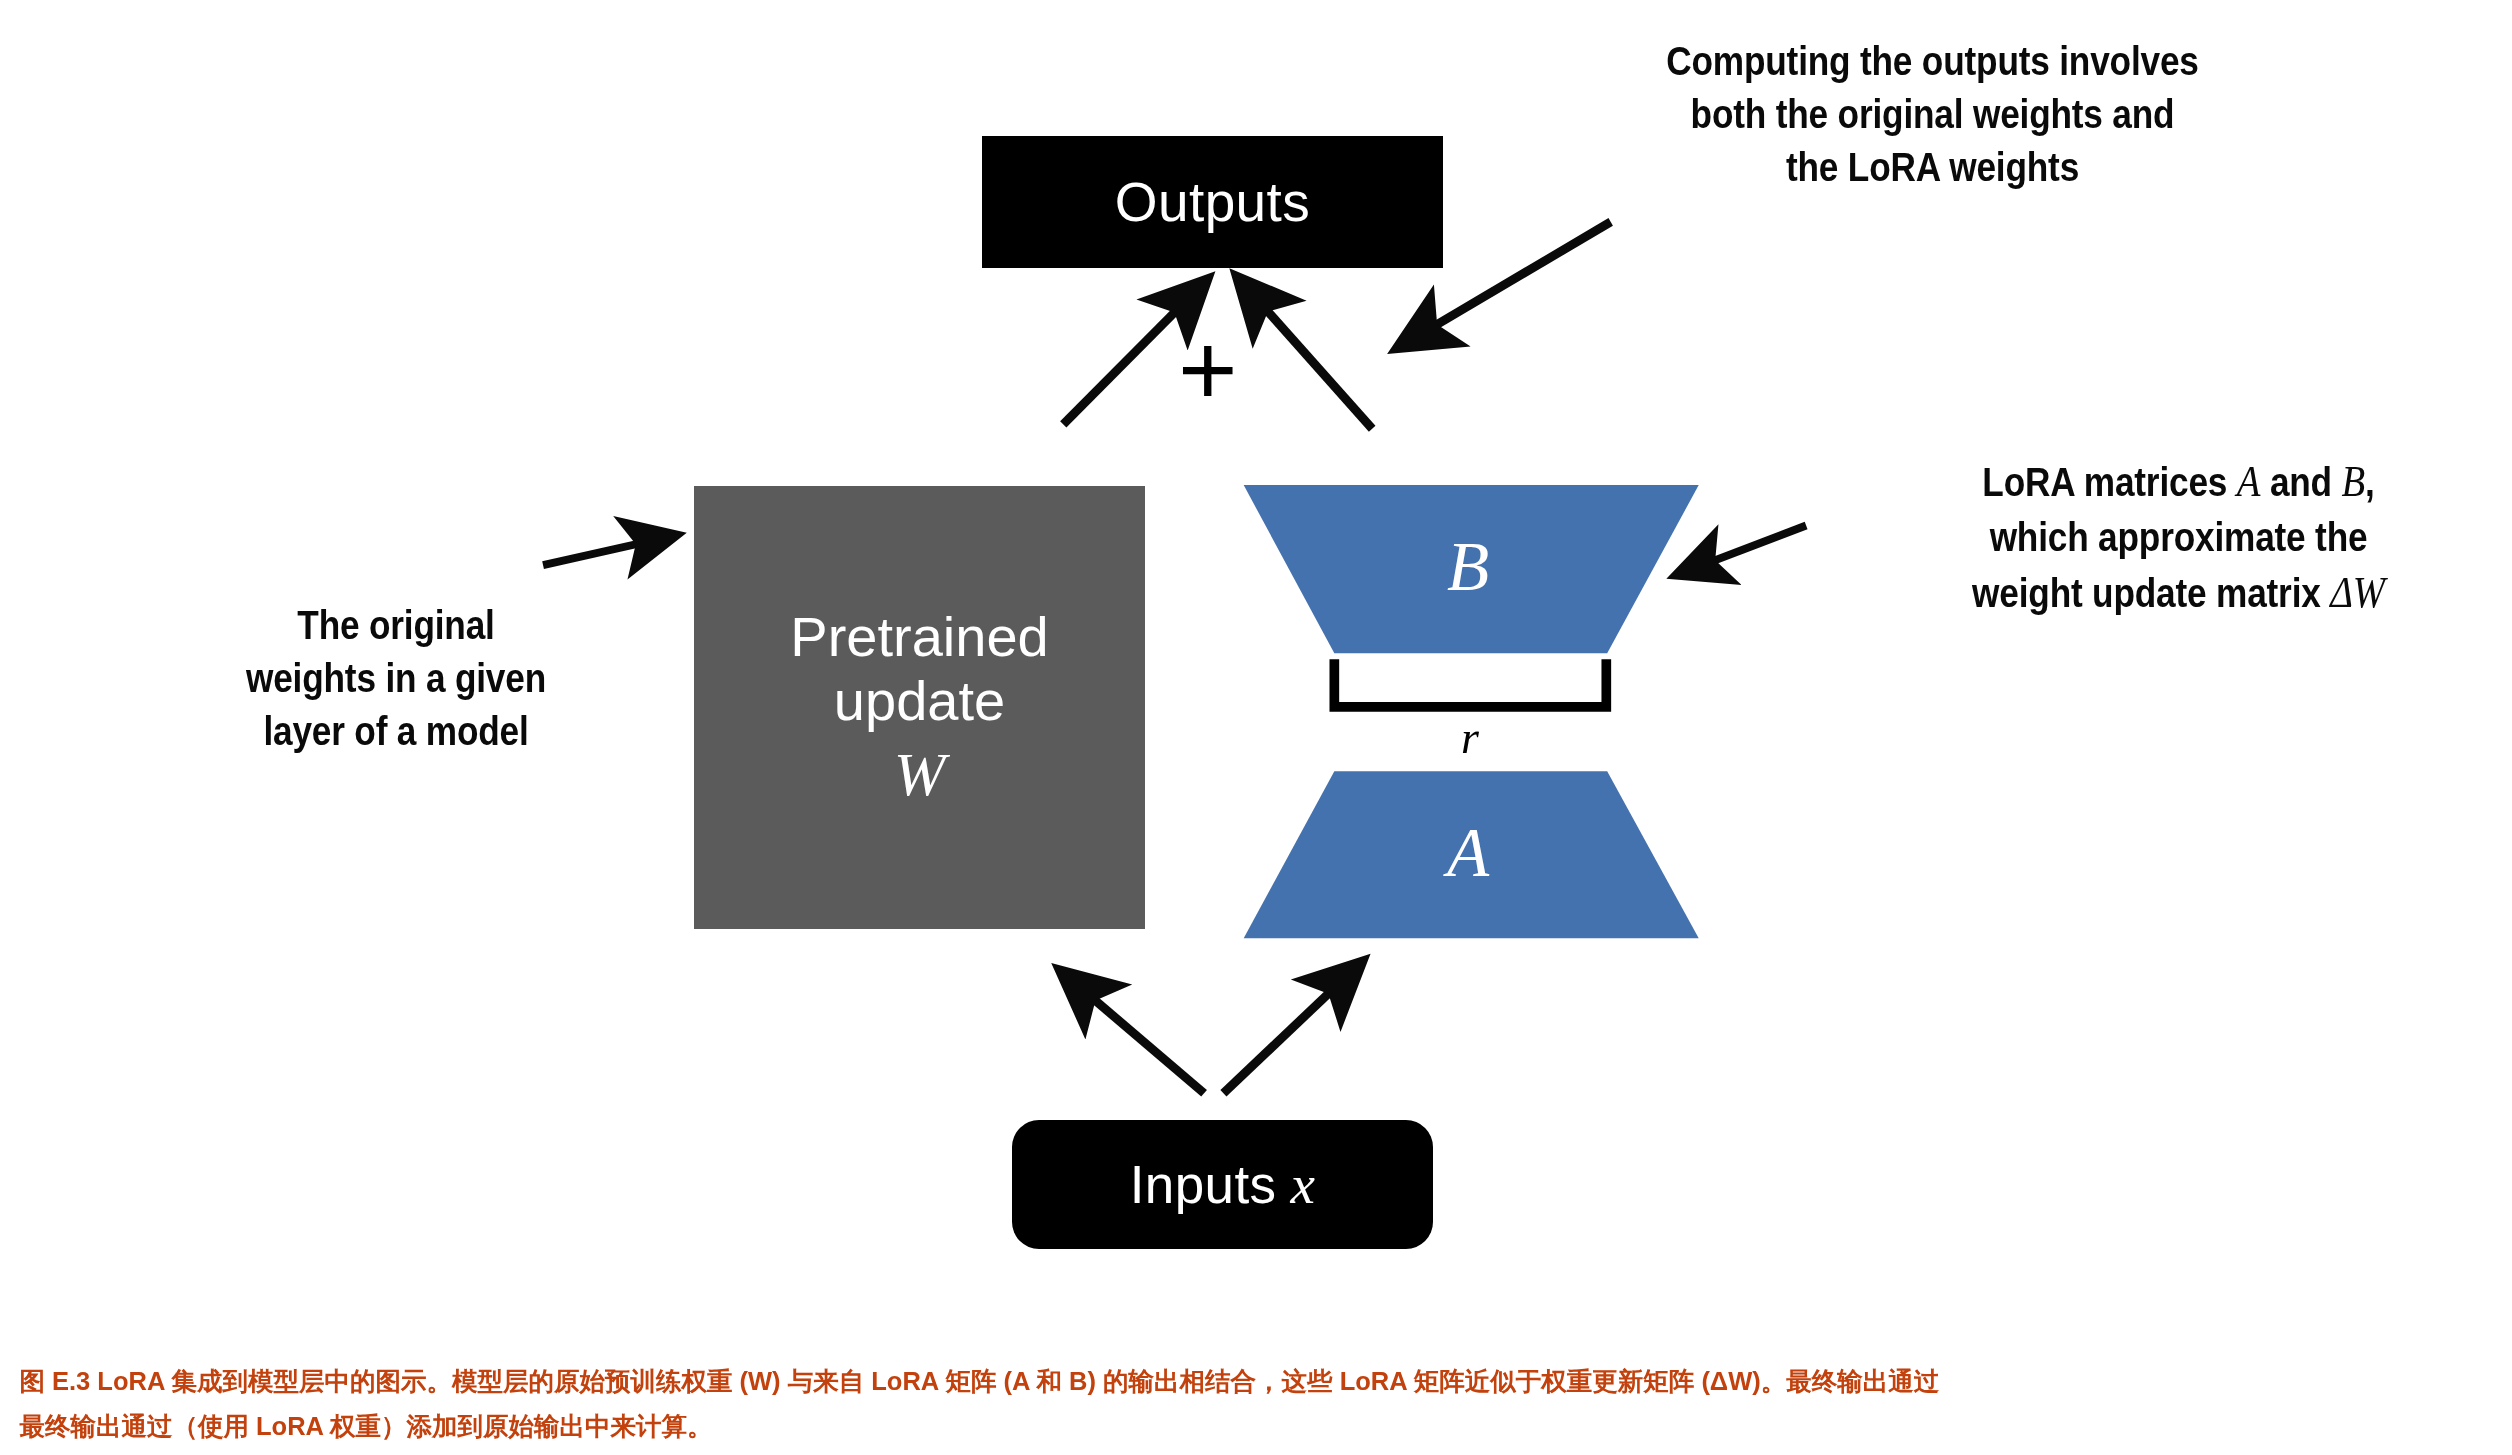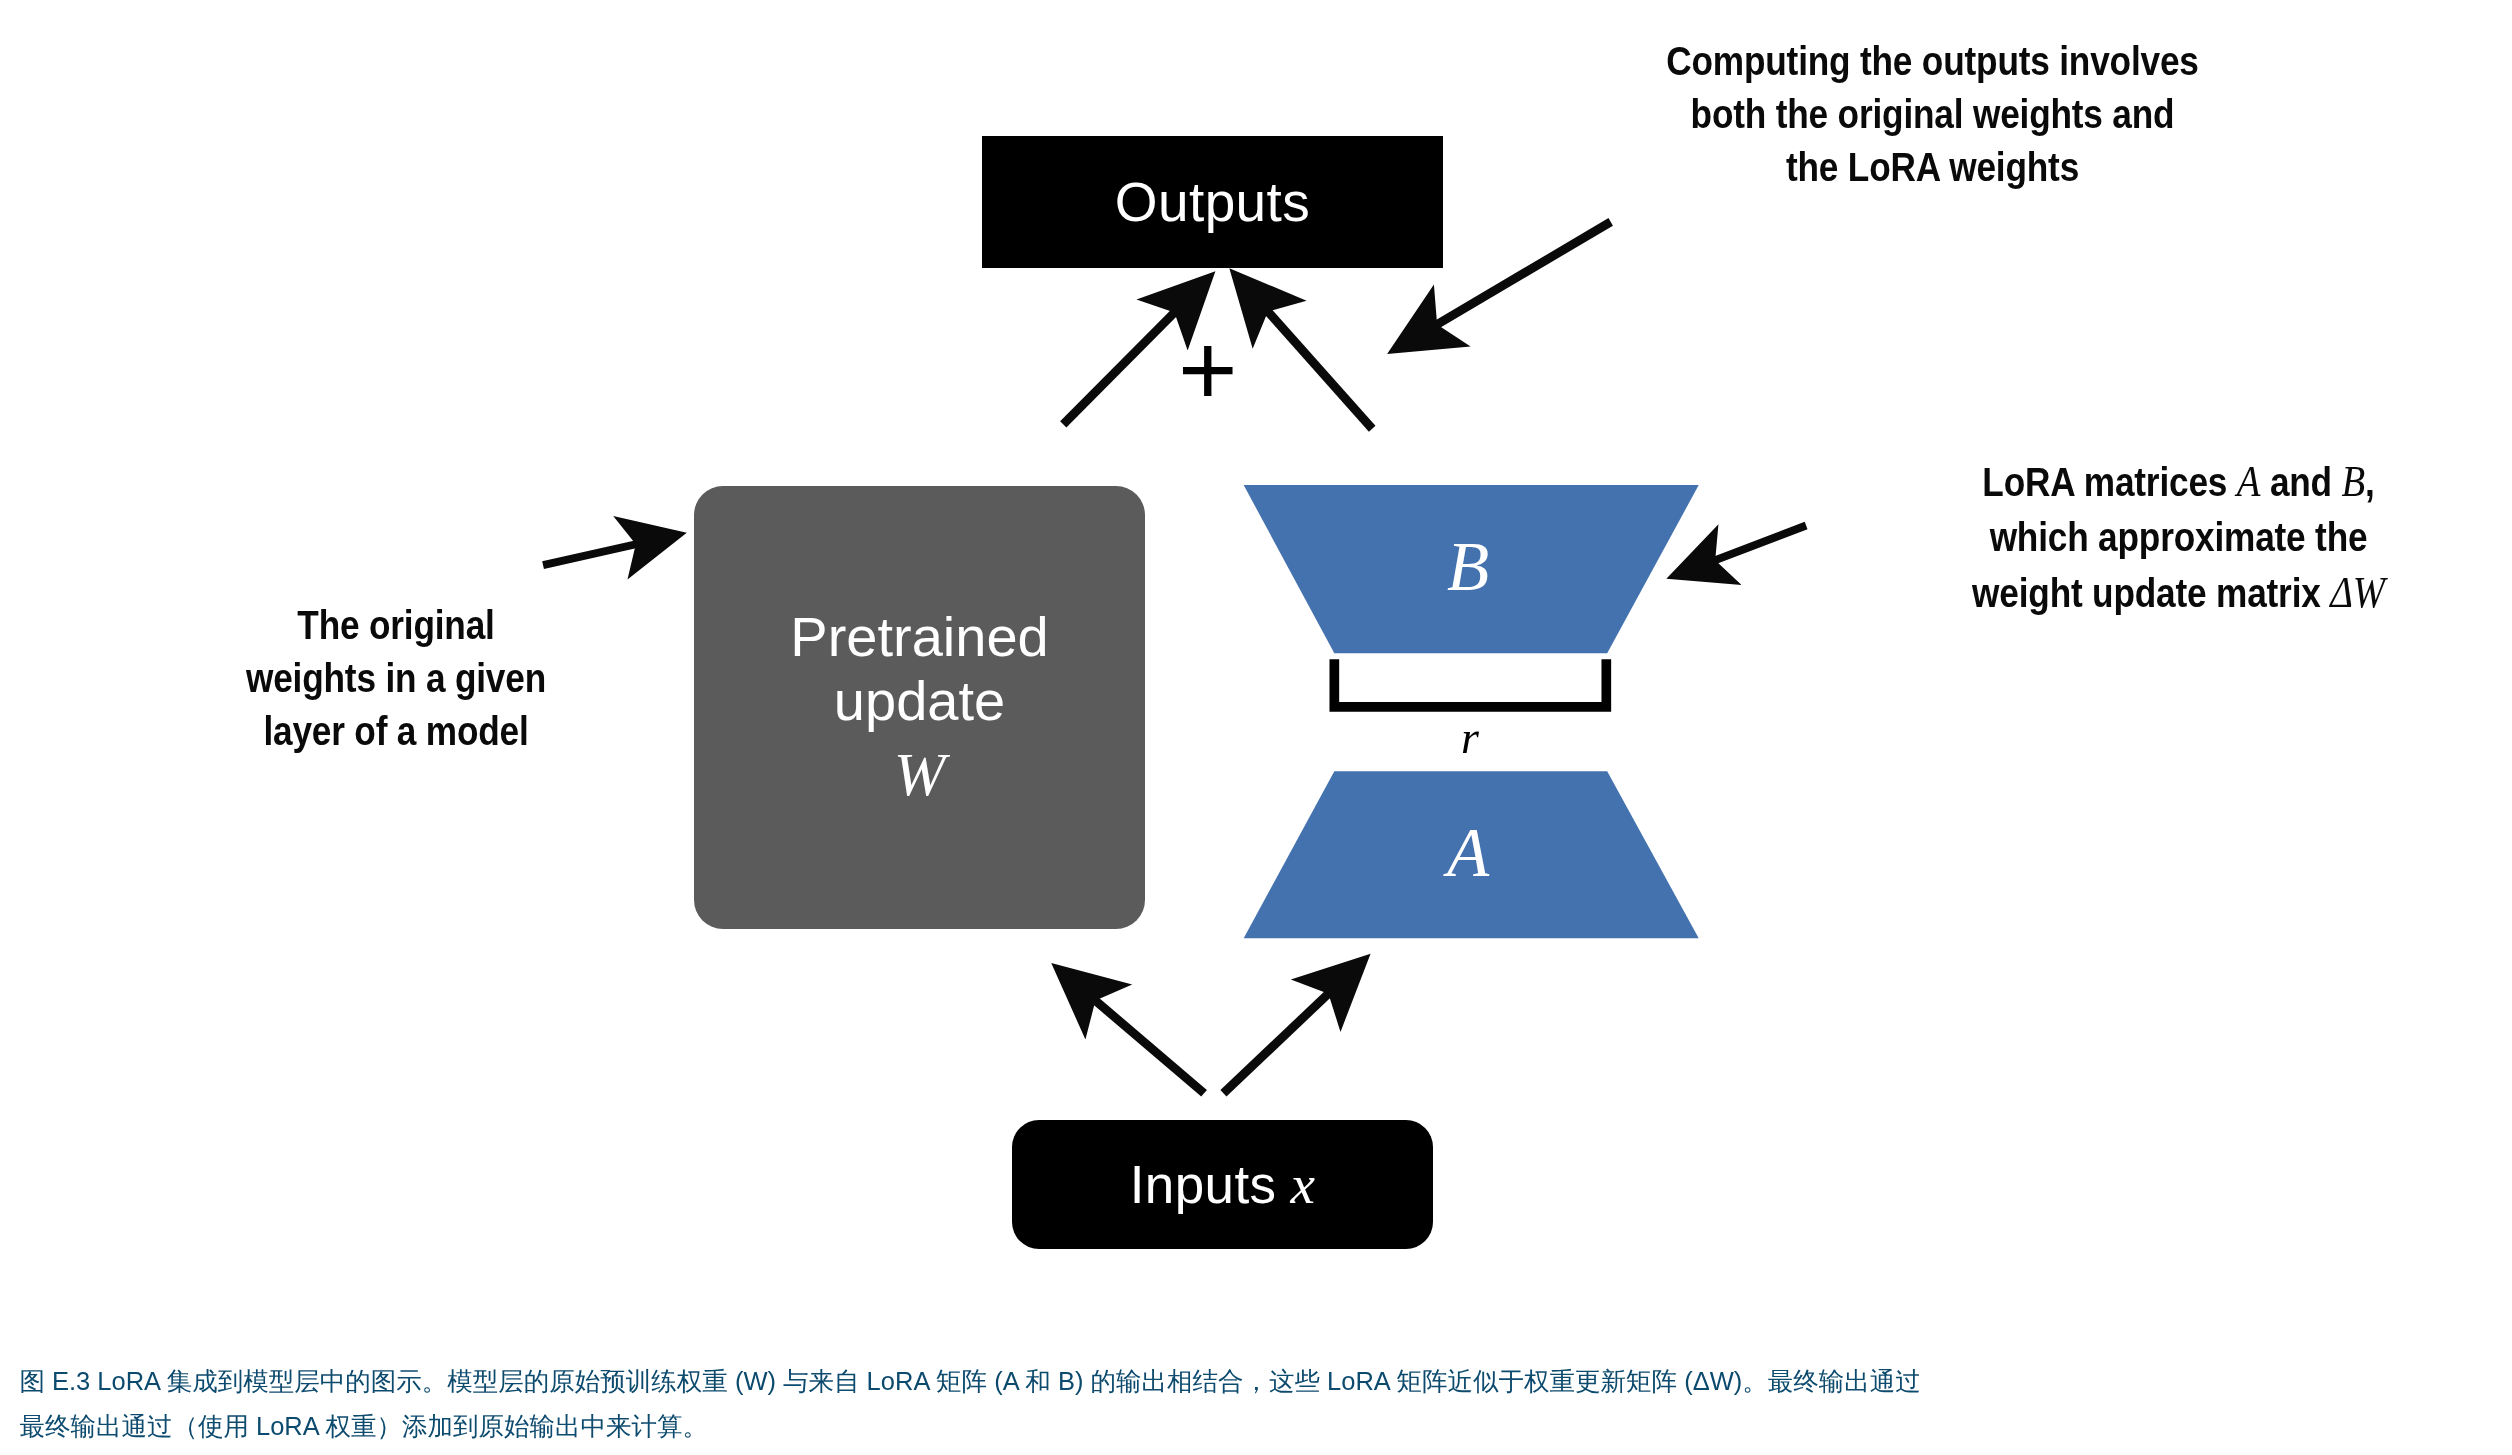--- a/index.html
+++ b/index.html
@@ -37,21 +37,20 @@
     background: #5b5b5b;
     color: #ffffff;
     display: flex;
     flex-direction: column;
     align-items: center;
     justify-content: center;
     font-family: "Liberation Sans", sans-serif;
     font-weight: 400;
     line-height: 1.15;
     text-align: center;
-    border-radius: 29px;
   }
   .mathit {
     font-family: "Liberation Serif", "DejaVu Serif", serif;
     font-style: italic;
   }
 
   
   .annot {
     color: #0a0a0a;
     font-family: "Liberation Sans", sans-serif;
@@ -64,23 +63,23 @@
     white-space: nowrap;
   }
   .annot .mathit { font-size: 44px; font-weight: normal; }
 
   
   #caption {
     position: absolute;
     left: 19.4px;
     top: 1359px;
     width: 2474px;
-    color: #0c4a6e;
-    font-family: "Liberation Sans", sans-serif;
-    font-weight: normal;
+    color: #c2410c;
+    font-family: "Liberation Sans", sans-serif;
+    font-weight: bold;
     font-size: 25.5px;
     line-height: 1.75;
   }
 
   
   .trap-label {
     position: absolute;
     color: #ffffff;
     font-family: "Liberation Serif", "DejaVu Serif", serif;
     font-style: italic;

